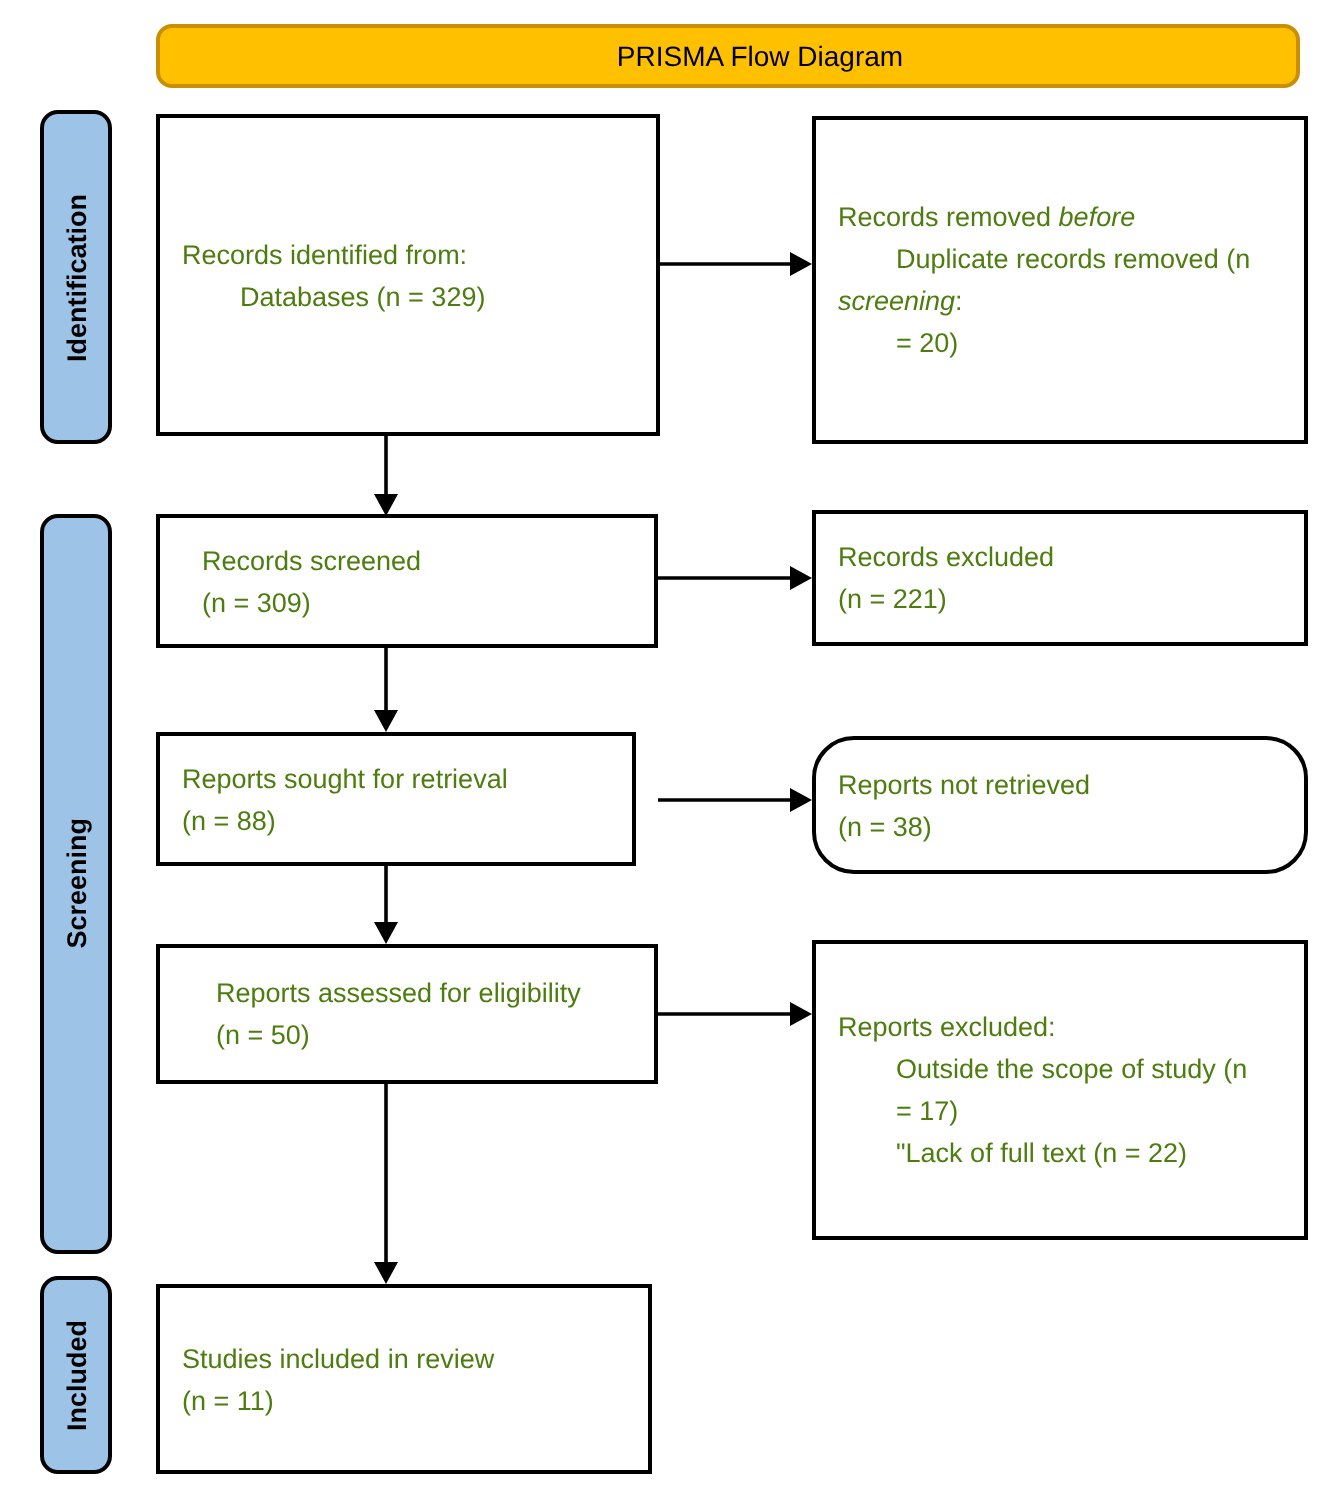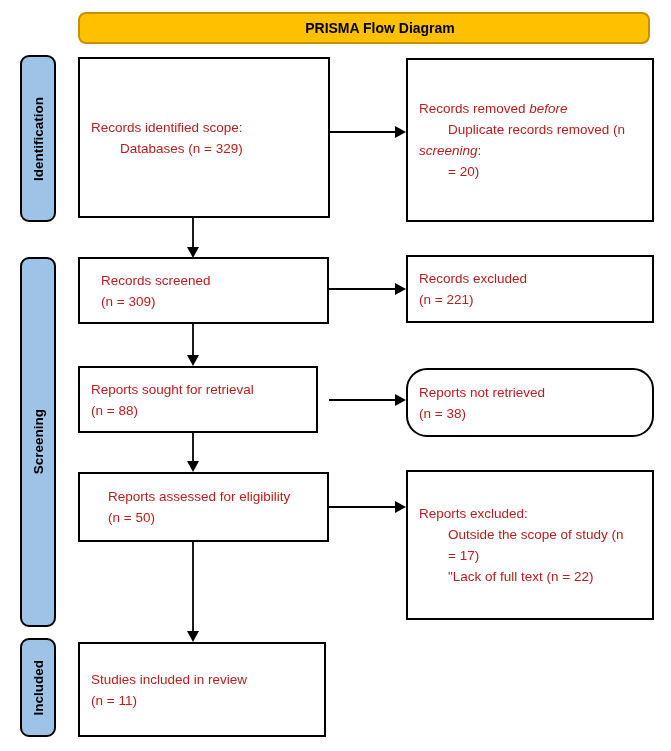--- a/index.html
+++ b/index.html
@@ -26,21 +26,21 @@
     position: absolute;
     left: 78px; top: 12px;
     width: 572px; height: 32px;
     box-sizing: border-box;
     background: #FFC000;
     border: 2px solid #C98F00;
     border-radius: 8px;
     display: flex;
     align-items: center;
     justify-content: center;
-    font-weight: bold;
+    font-weight: normal;
     font-size: 14px;
     color: #000;
     z-index: 2;
     padding-left: 32px;
   }
   .stage {
     position: absolute;
     left: 20px;
     width: 36px;
     box-sizing: border-box;
@@ -67,21 +67,21 @@
     border: 2.5px solid #000;
     display: flex;
     align-items: center;
     z-index: 1;
   }
   .box-content {
     width: 100%;
     padding: 0 8px 0 11px;
     font-size: 13.5px;
     line-height: 21px;
-    color: #b91c1c;
+    color: #4d7c0f;
   }
   .line { white-space: nowrap; }
   .line.indent { padding-left: 29px; }
   .arrow-line { stroke: #000; stroke-width: 1.8; }
   .arrow-head { fill: #000; stroke: none; }
 </style>
 </head>
 <body>
 
 <div class="canvas">
@@ -136,21 +136,21 @@
   </div>
   <div class="stage" style="top:257px; height:370px;">
     <span class="stage-text">Screening</span>
   </div>
   <div class="stage" style="top:638px; height:99px;">
     <span class="stage-text">Included</span>
   </div>
 
   <div class="flow-box" style="left:78px; top:57px; width:252px; height:161px;">
     <div class="box-content">
-      <div class="line">Records identified scope:</div>
+      <div class="line">Records identified from:</div>
       <div class="line indent">Databases (n = 329)</div>
     </div>
   </div>
 
   <div class="flow-box" style="left:406px; top:58px; width:248px; height:164px;">
     <div class="box-content">
       <div class="line"><span>Records removed </span><i>before</i></div>
       <div class="line indent">Duplicate records removed (n</div>
       <div class="line"><i>screening</i><span>:</span></div>
       <div class="line indent">= 20)</div>

